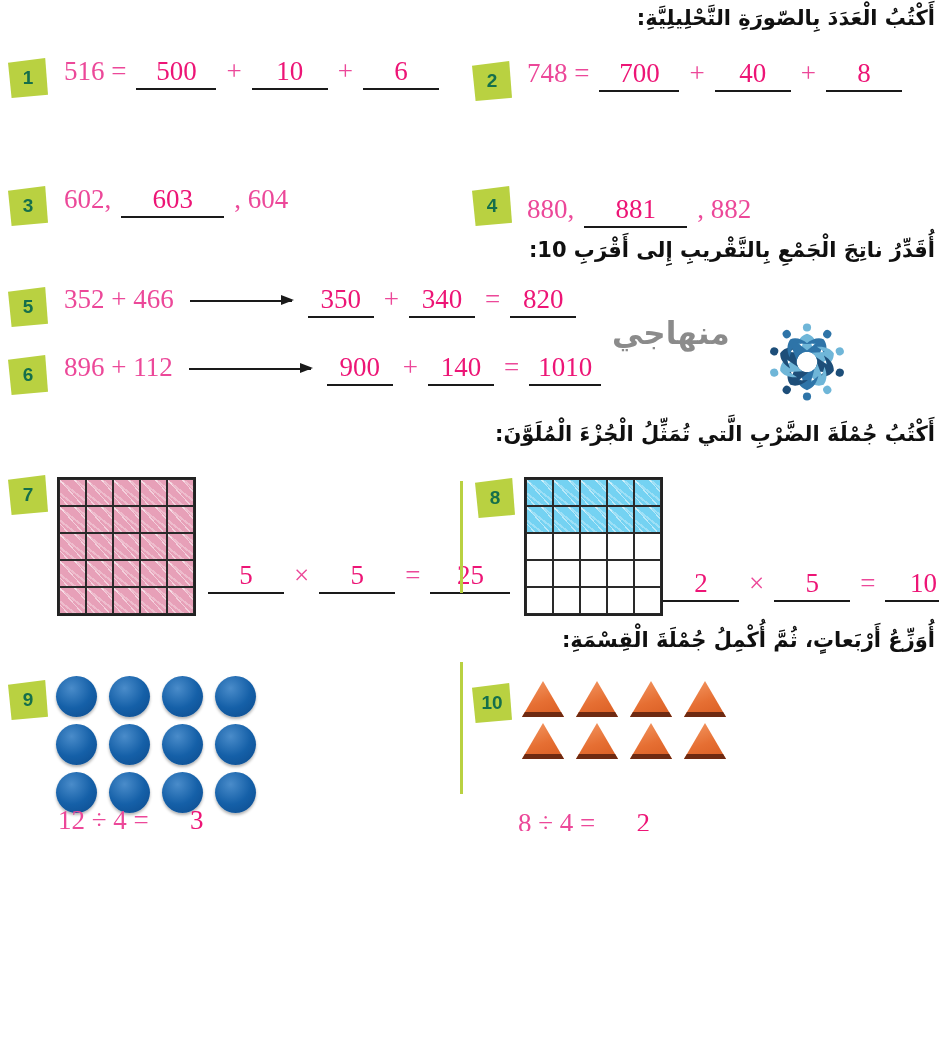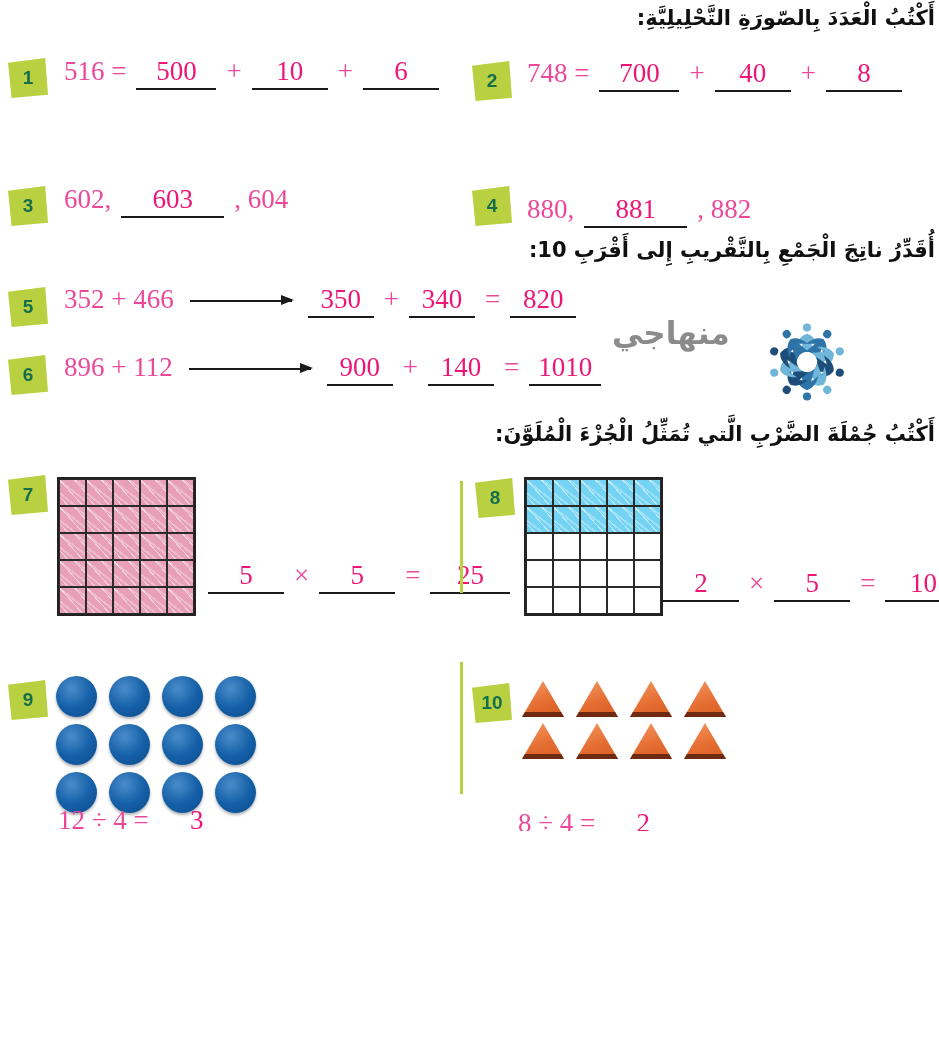--- a/index.html
+++ b/index.html
@@ -74,20 +74,21 @@
 </style>
 </head>
 <body>
 
 <div class="page">
 
   
   <div class="instr" style="top:6px">أَكْتُبُ الْعَدَدَ بِالصّورَةِ التَّحْلِيلِيَّةِ:</div>
   <div class="instr" style="top:238px">أُقَدِّرُ ناتِجَ الْجَمْعِ بِالتَّقْريبِ إِلى أَقْرَبِ 10:</div>
   <div class="instr" style="top:422px">أَكْتُبُ جُمْلَةَ الضَّرْبِ الَّتي تُمَثِّلُ الْجُزْءَ الْمُلَوَّنَ:</div>
+  <div class="instr" style="top:628px">أُوَزِّعُ أَرْبَعاتٍ، ثُمَّ أُكْمِلُ جُمْلَةَ الْقِسْمَةِ:</div>
 
   
   <section class="exercise">
     <div class="badge" style="left:8px;top:58px">1</div>
     <div class="eq" style="left:64px;top:56px">
       <span class="txt">516 =</span>
       <span class="blank w72">
           <span class="ans">500</span>
         </span>
       <span class="txt">+</span>

